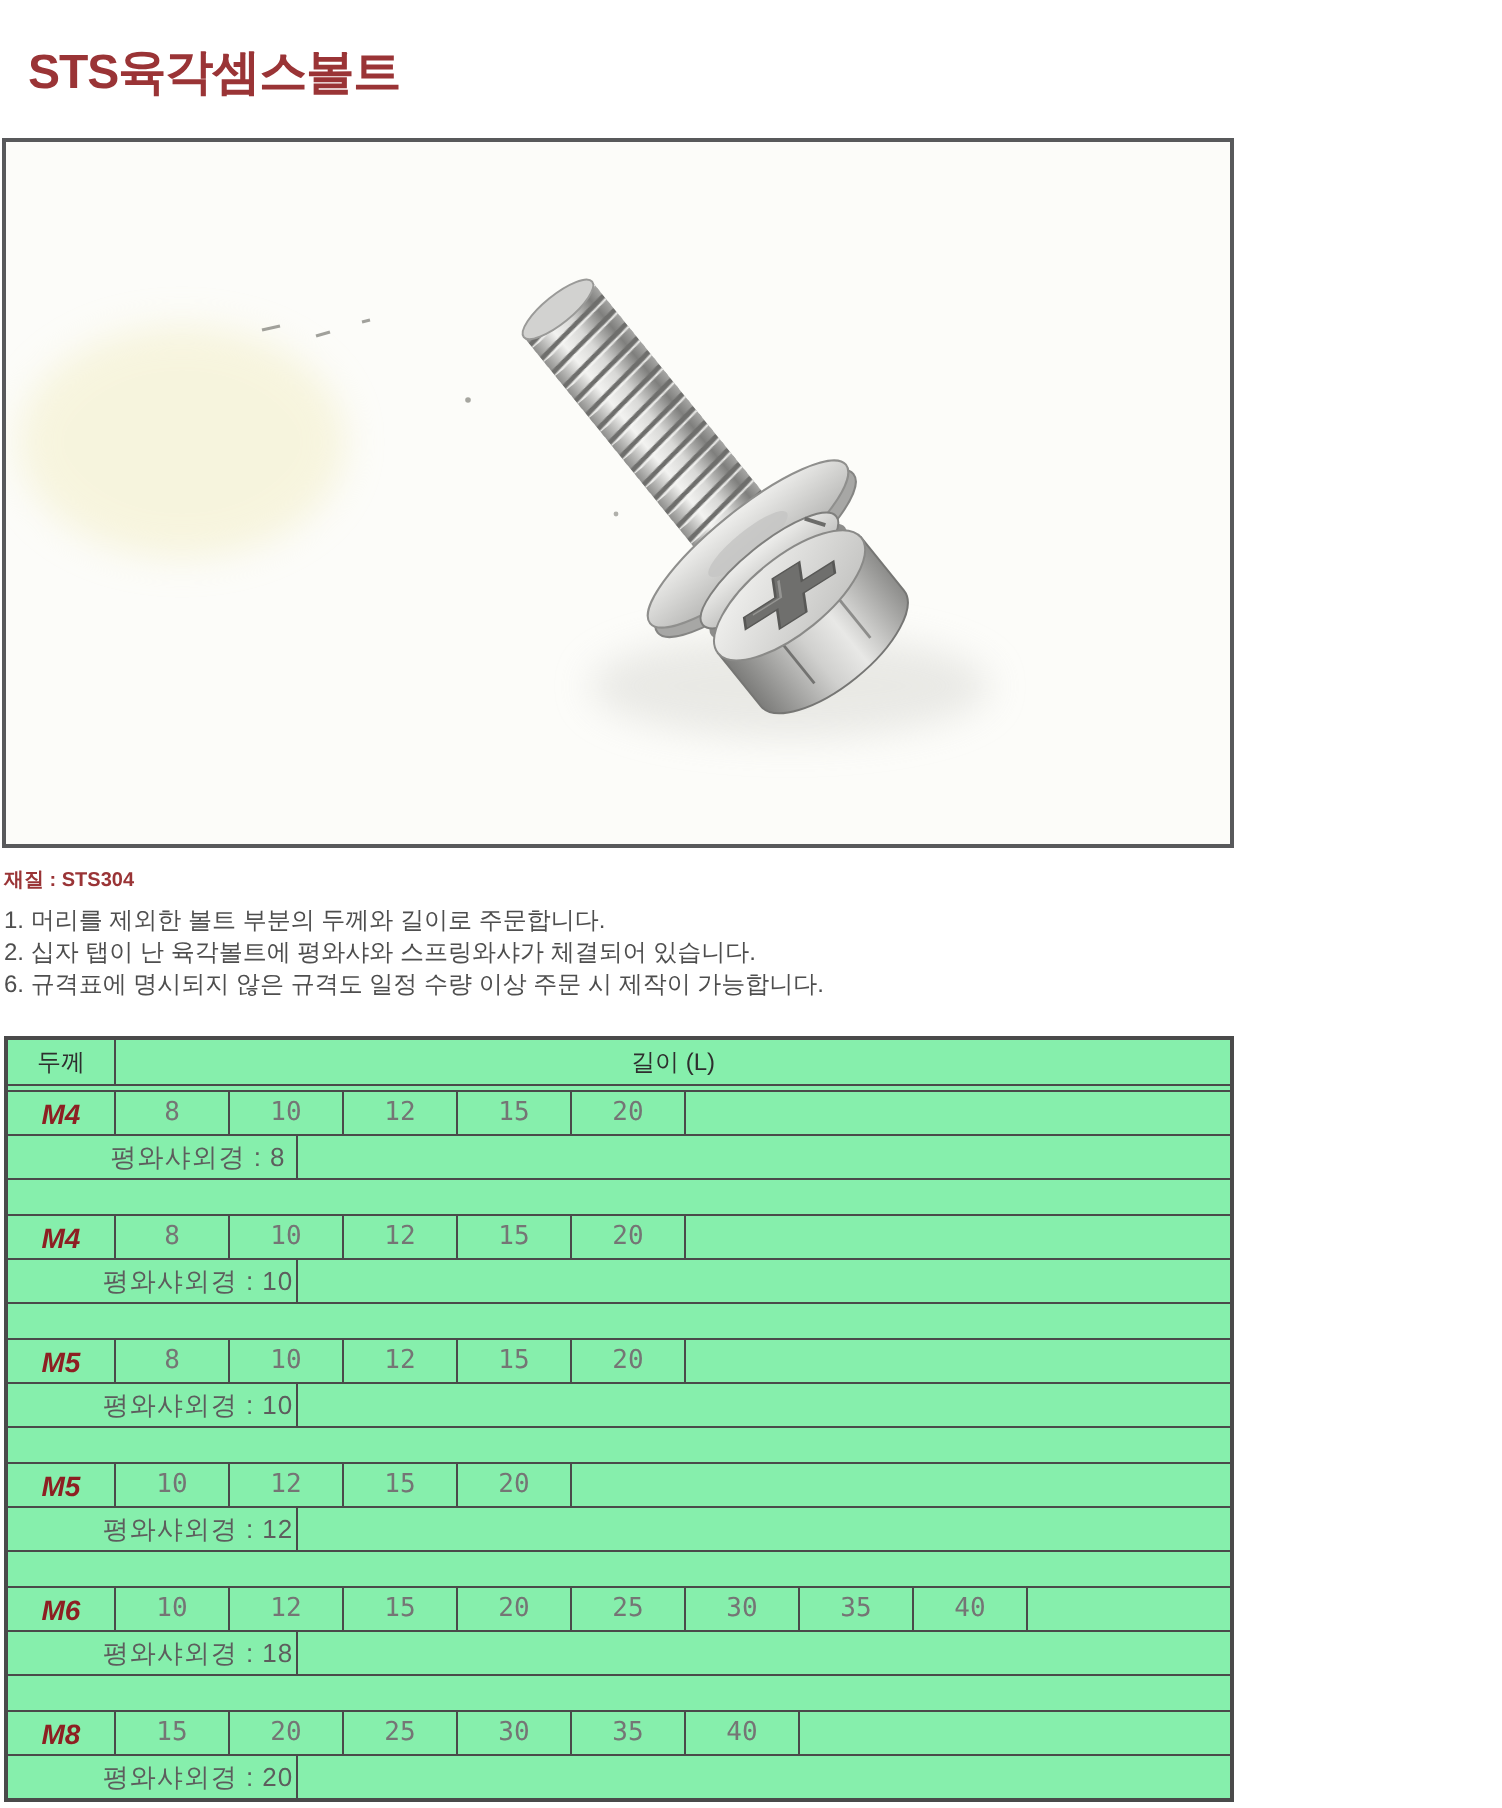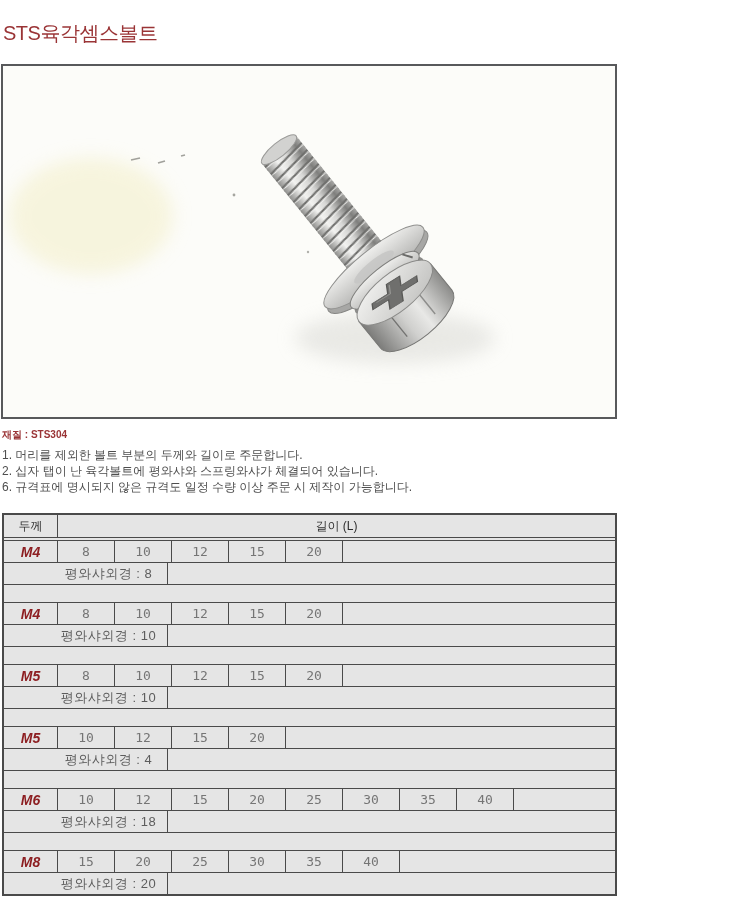--- a/index.html
+++ b/index.html
@@ -6,36 +6,36 @@
     --accent:#9a3436; --mcolor:#8d1f22; --tborder:#4a4a4a;
     --numcolor:#757575; --notecolor:#4e4e4e;
   }
   *{box-sizing:border-box;margin:0;padding:0}
   html,body{background:#ffffff}
   body{
     width:751px;height:904px;overflow:hidden;position:relative;
     font-family:"Liberation Sans","DejaVu Sans",sans-serif;
   }
   .page-title{
-    margin:20px 0 0 3px;font-size:20px;font-weight:normal;
+    margin:20px 0 0 14px;font-size:24px;font-weight:bold;
     color:var(--accent);letter-spacing:-0.5px;
   }
   .photo-box{
     margin:17px 0 0 1px;width:616px;height:355px;
     border:2px solid #58595b;background:#fcfcf9;position:relative;overflow:hidden;
   }
   .photo-box svg{display:block;width:100%;height:100%}
   .material-line{
     margin:9px 0 0 2px;font-size:10px;font-weight:bold;color:var(--accent);
   }
   .notes{margin:5px 16px 0 2px;list-style:none}
   .notes li{font-size:12px;line-height:16px;color:var(--notecolor)}
   .spec-grid{
     margin:18px 0 0 2px;width:615px;
-    border:2px solid var(--tborder);background:#e5e5e5;
+    border:2px solid var(--tborder);background:#86efac;
   }
   .row{display:flex;border-bottom:1px solid var(--tborder)}
   .hgap{height:3px;border-bottom:1px solid var(--tborder)}
   .spacer-row{height:18px;border-bottom:1px solid var(--tborder)}
   .spec-grid > :last-child{border-bottom:none}
   .cell{
     display:flex;align-items:center;justify-content:center;
     height:21px;font-size:13px;color:#3a3a3a;
   }
   .header-row .cell{height:22px;font-size:12px;color:#2e2e2e}
@@ -43,21 +43,21 @@
     width:54px;border-right:1px solid var(--tborder);
     font-weight:bold;font-size:14px;color:var(--mcolor);font-style:italic;
   }
   .thickcell{width:54px;border-right:1px solid var(--tborder)}
   .vcell{
     width:57px;border-right:1px solid var(--tborder);
     font-family:"DejaVu Sans Mono","Liberation Mono",monospace;
     font-size:13px;color:var(--numcolor);
   }
   .wlabel{
-    width:164px;border-right:1px solid var(--tborder);
+    width:145px;border-right:1px solid var(--tborder);
     font-size:13px;color:#5d5d5d;letter-spacing:0.5px;padding-left:46px;
   }
   .fill{flex:1}
 </style>
 </head>
 <body>
 
 <h1 class="page-title">STS육각셈스볼트</h1>
 
 <div class="photo-box">
@@ -191,21 +191,21 @@
     <div class="spacer-row"></div>
     <div class="row">
       <div class="cell mcell">M5</div>
       <div class="cell vcell">10</div>
       <div class="cell vcell">12</div>
       <div class="cell vcell">15</div>
       <div class="cell vcell">20</div>
       <div class="cell fill"></div>
     </div>
     <div class="row">
-      <div class="cell wlabel">평와샤외경 : 4</div>
+      <div class="cell wlabel">평와샤외경 : 12</div>
       <div class="cell fill"></div>
     </div>
     <div class="spacer-row"></div>
     <div class="row">
       <div class="cell mcell">M6</div>
       <div class="cell vcell">10</div>
       <div class="cell vcell">12</div>
       <div class="cell vcell">15</div>
       <div class="cell vcell">20</div>
       <div class="cell vcell">25</div>

